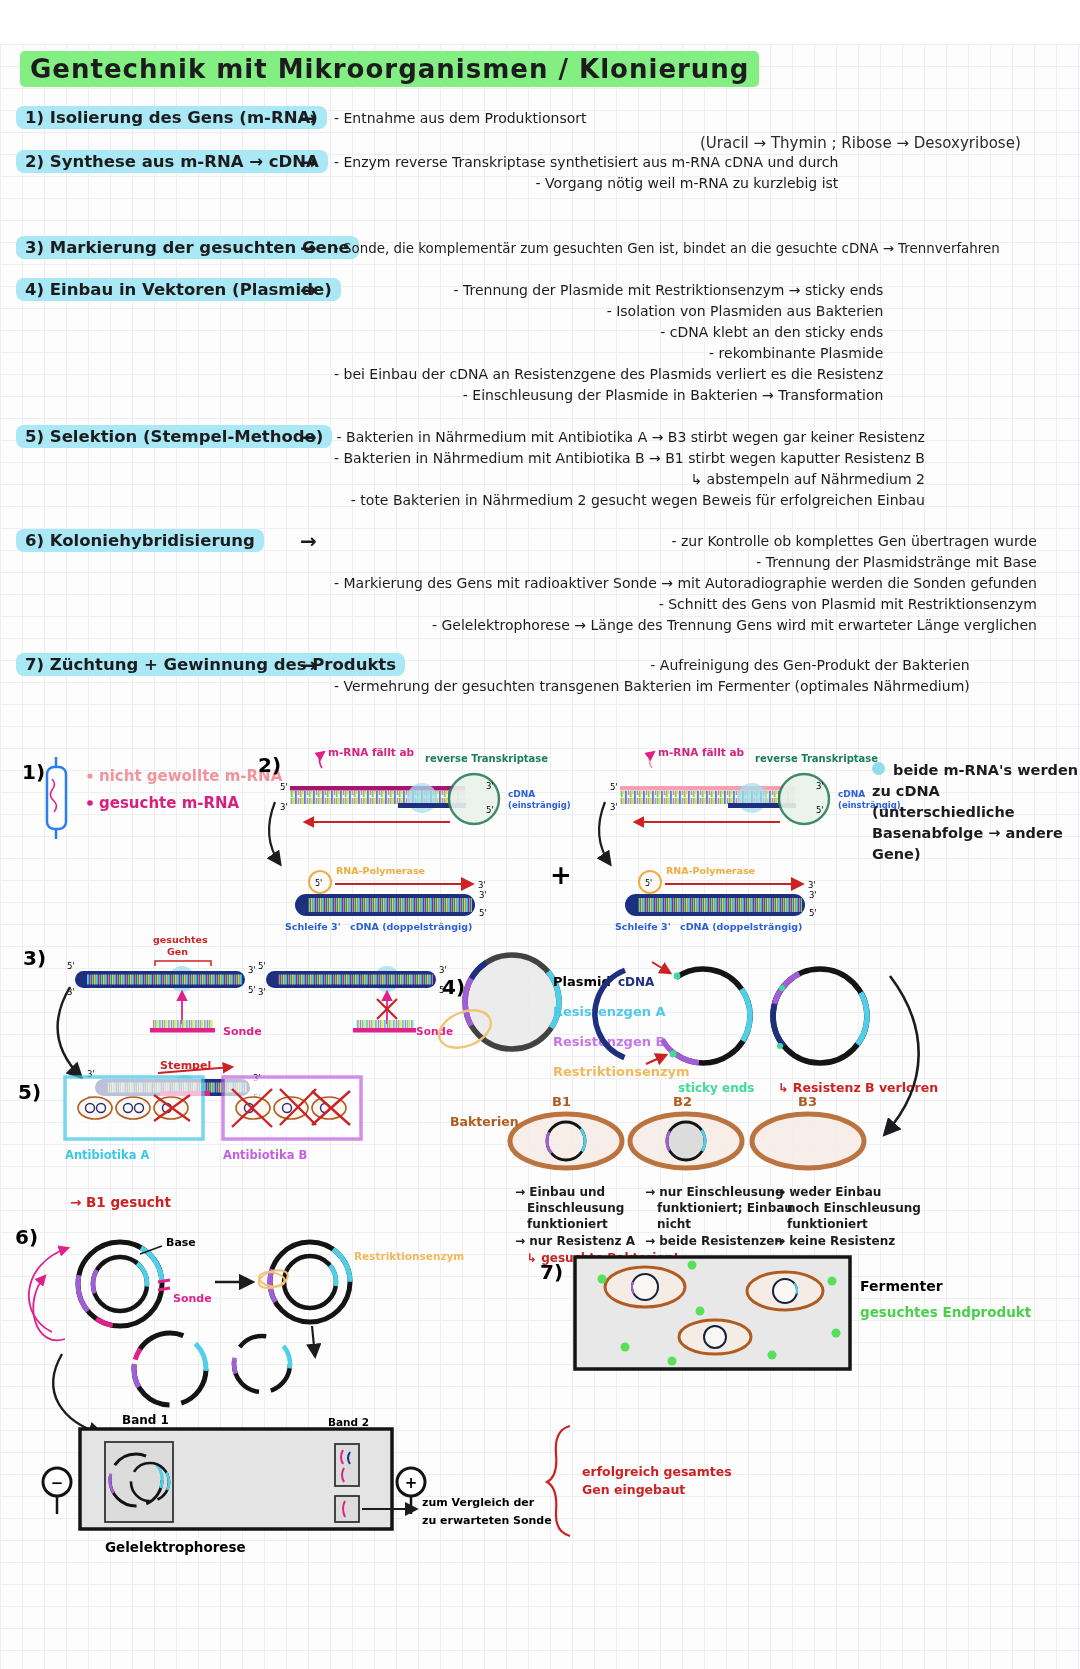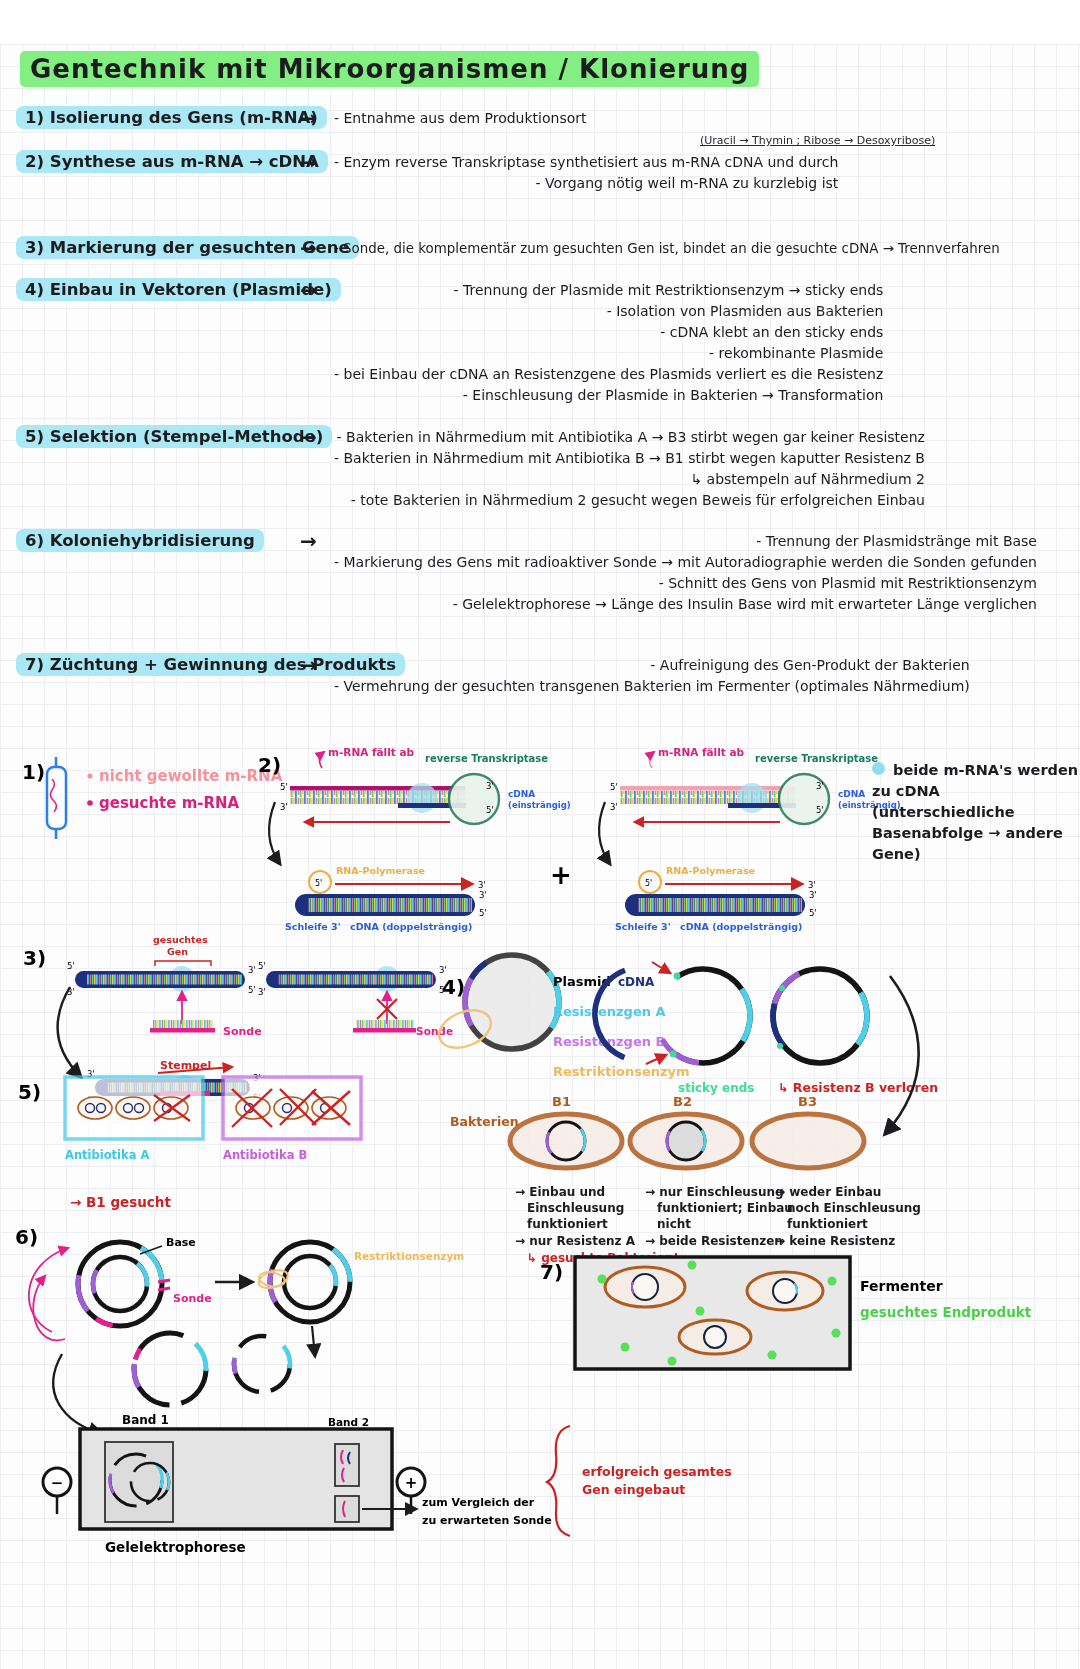--- a/index.html
+++ b/index.html
@@ -12,21 +12,21 @@
   .abs{position:absolute;}
   .title{font-size:26px;font-weight:bold;letter-spacing:1px;}
   .hl-green{background:#83ef83;padding:3px 10px;border-radius:5px;}
   .hl-cyan{background:#a9e8f4;padding:2px 9px;border-radius:8px;}
   .sec{position:absolute;left:0;width:1080px;}
   .shead{position:absolute;left:16px;top:0;font-size:16.5px;font-weight:bold;white-space:nowrap;}
   .sarrow{position:absolute;left:300px;top:0;font-size:20px;font-weight:bold;}
   .sbody{position:absolute;left:334px;top:2px;font-size:14px;line-height:21px;white-space:nowrap;text-align:right;}
   .sbody .ind{padding-left:16px;}
   .sm{font-size:13.4px;}
-  .tinynote{font-size:11px;color:#2a2a2e;text-decoration:underline;}
+  .tinynote{font-size:15px;color:#2a2a2e;}
   .mnote{font-size:14.5px;line-height:21px;font-weight:bold;width:210px;}
   .mnote .dot{display:inline-block;width:13px;height:13px;border-radius:50%;background:#8fdcec;margin-right:8px;}
   svg{overflow:visible;}
   svg text{font-family:"DejaVu Sans",sans-serif;}
 </style>
 </head>
 <body>
 
 <div class="page">
 
@@ -108,24 +108,25 @@
       <div>- Bakterien in Nährmedium mit Antibiotika B → B1 stirbt wegen kaputter Resistenz B</div>
       <div class="ind">↳ abstempeln auf Nährmedium 2</div>
       <div>- tote Bakterien in Nährmedium 2 gesucht wegen Beweis für erfolgreichen Einbau</div>
     </div>
   </div>
 
   <div class="sec" style="top:485px;">
     <span class="shead hl-cyan">6) Koloniehybridisierung</span>
     <span class="sarrow">→</span>
     <div class="sbody">
+      <div>- zur Kontrolle ob komplettes Gen übertragen wurde</div>
       <div>- Trennung der Plasmidstränge mit Base</div>
       <div>- Markierung des Gens mit radioaktiver Sonde → mit Autoradiographie werden die Sonden gefunden</div>
       <div>- Schnitt des Gens von Plasmid mit Restriktionsenzym</div>
-      <div>- Gelelektrophorese → Länge des Insulin Base wird mit erwarteter Länge verglichen</div>
+      <div>- Gelelektrophorese → Länge des Trennung Gens wird mit erwarteter Länge verglichen</div>
     </div>
   </div>
 
   <div class="sec" style="top:609px;">
     <span class="shead hl-cyan">7) Züchtung + Gewinnung des Produkts</span>
     <span class="sarrow">→</span>
     <div class="sbody">
       <div>- Aufreinigung des Gen-Produkt der Bakterien</div>
       <div>- Vermehrung der gesuchten transgenen Bakterien im Fermenter (optimales Nährmedium)</div>
     </div>

